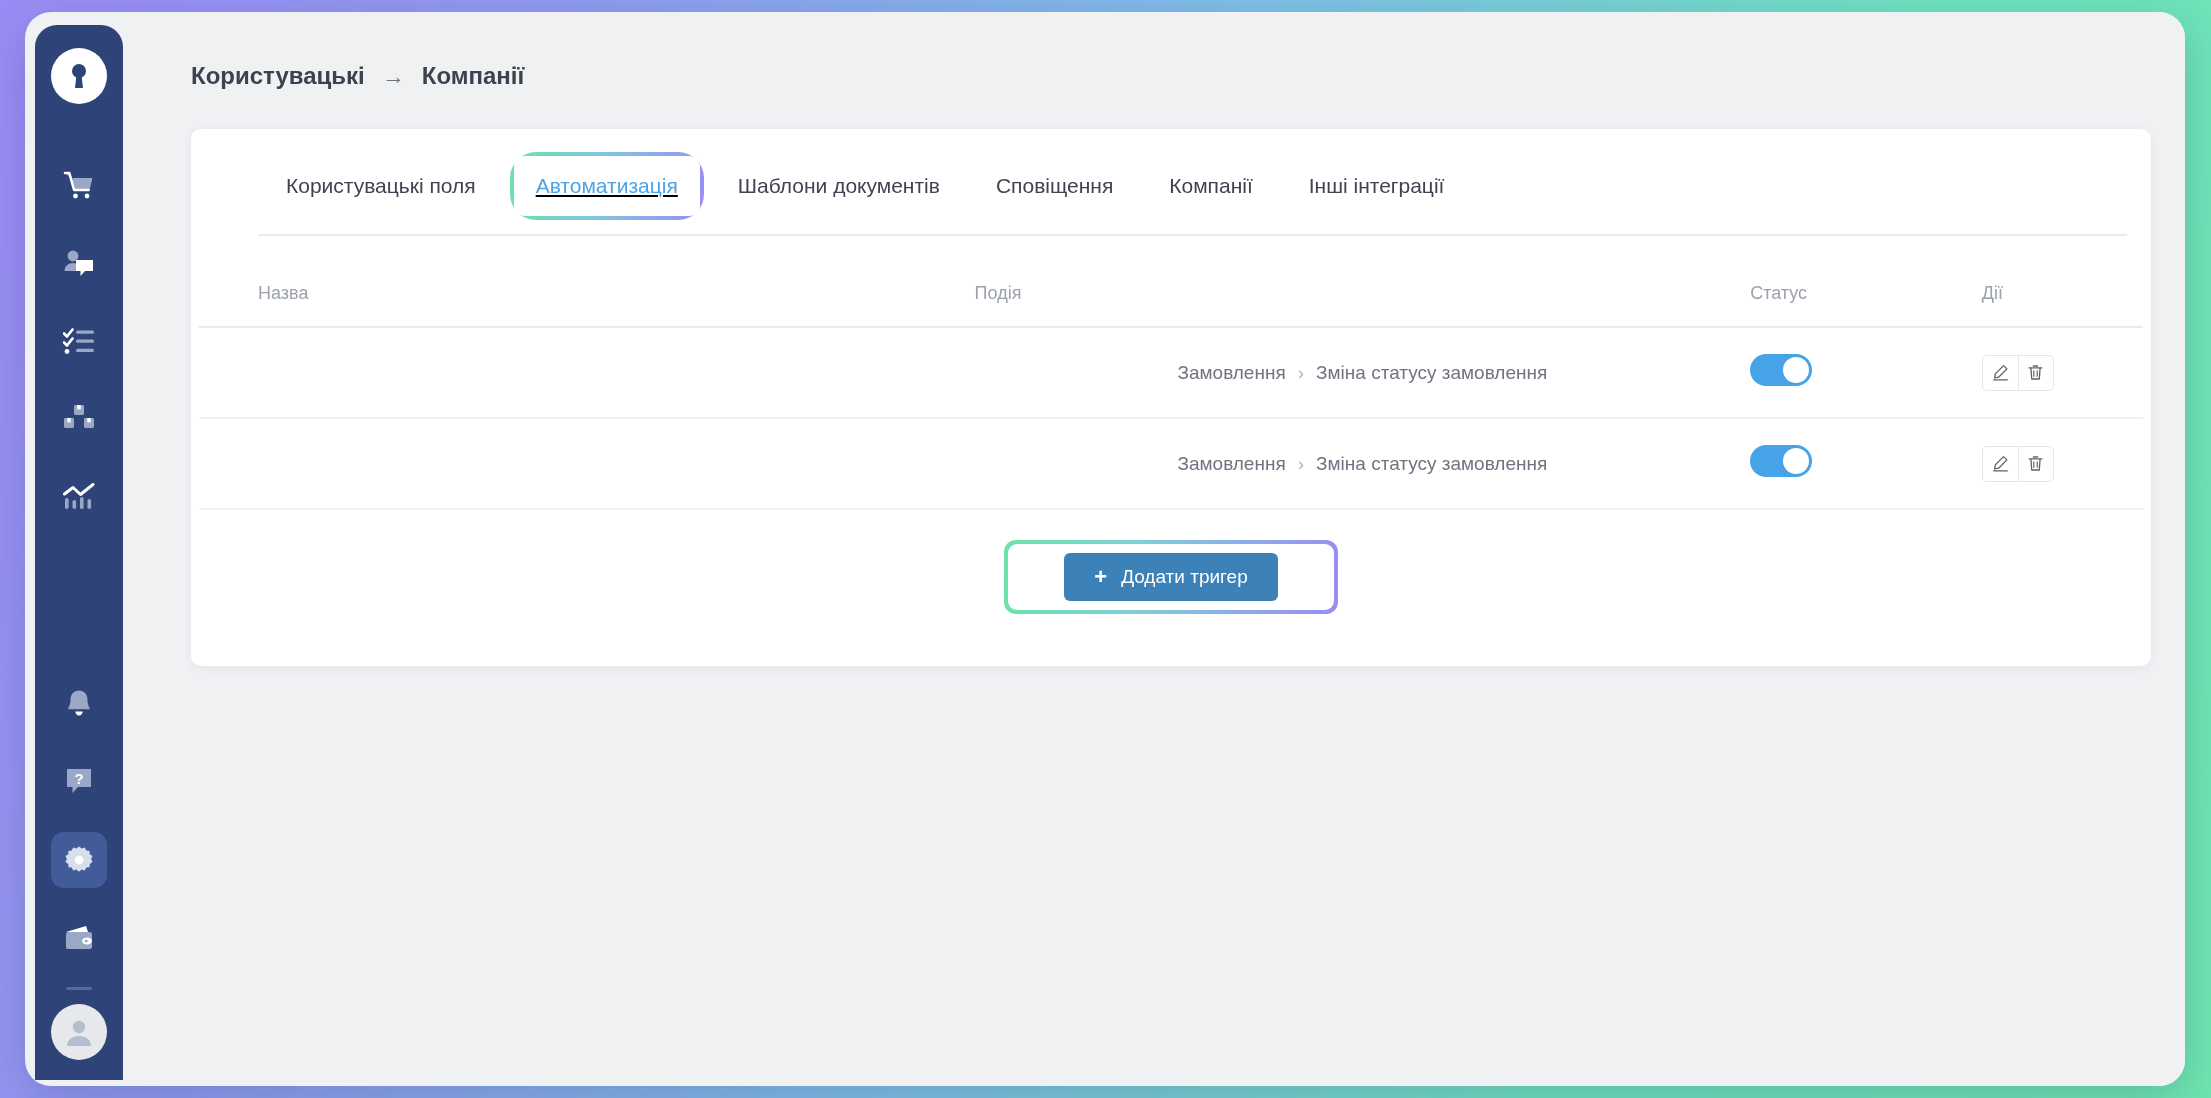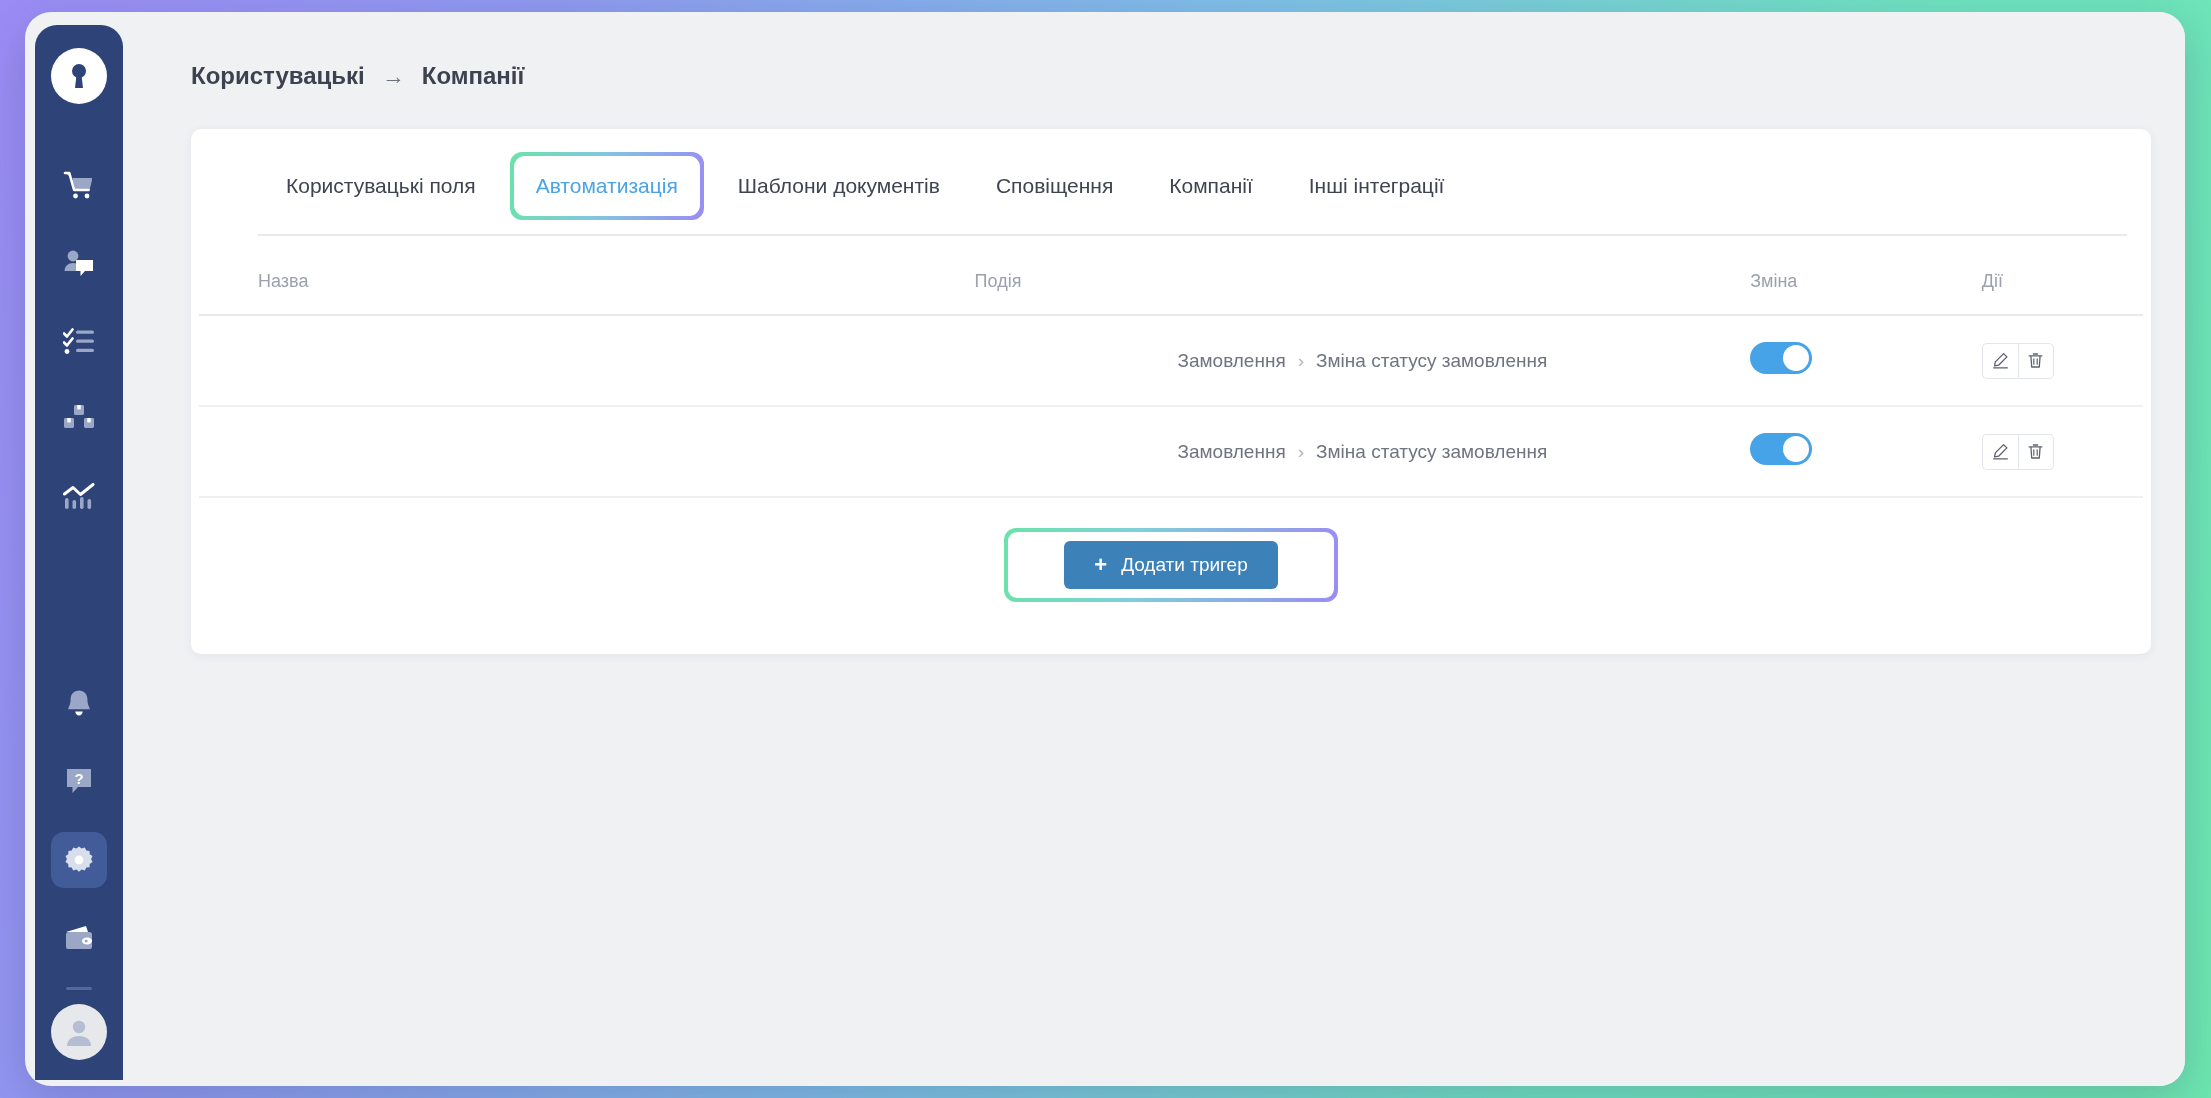--- a/index.html
+++ b/index.html
@@ -128,42 +128,43 @@
     height: 97px;
     line-height: 97px;
     cursor: pointer;
     white-space: nowrap;
   }
   .tab.active { color: #4aa3e8; }
 
   .tab-highlight {
     position: relative;
     padding: 4px;
-    border-radius: 12px;
+    border-radius: 26px;
     background: linear-gradient(100deg, #6be3a8 0%, #81c7de 45%, #9a8cf4 100%);
     margin: 0 6px;
+    text-decoration: underline;
   }
   .tab-highlight .tab {
     display: block;
     background: #ffffff;
     border-radius: 11px;
     height: 60px;
     line-height: 60px;
     padding: 0 22px;
   }
 
   #tab-underline {
     margin: 0 38px 0 59px;
     height: 2px;
     background: #e8eaee;
     width: 1869px;
   }
 
   
-  #auto-table { width: 100%; border-collapse: collapse; }
+  #auto-table { width: 100%; border-collapse: collapse; margin-top: 12px; }
 
   #auto-table th {
     text-align: left;
     font-size: 18px;
     font-weight: normal;
     color: #9ba1ad;
     padding: 35px 0 22px 0;
     border-bottom: 2px solid #e8eaee;
   }
   #auto-table td {
@@ -378,21 +379,21 @@
         <div class="tab">Інші інтеграції</div>
       </div>
 
       <div id="tab-underline"></div>
 
       <table id="auto-table">
         <thead>
           <tr>
             <th class="col-name th-pad-name">Назва</th>
             <th class="col-event">Подія</th>
-            <th class="col-status">Зміна</th>
+            <th class="col-status">Статус</th>
             <th class="col-act">Дії</th>
           </tr>
         </thead>
         <tbody>
 
           <tr>
             <td class="col-name"></td>
             <td class="col-event">
               <span class="event-cell">
                 <span>Замовлення</span>

